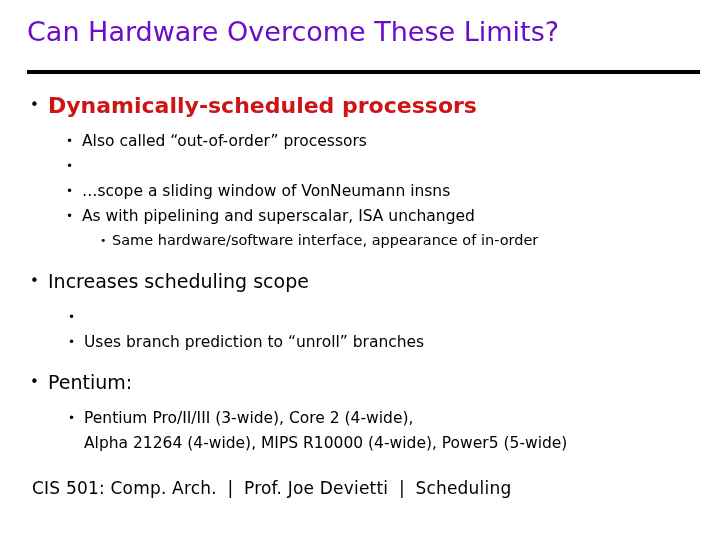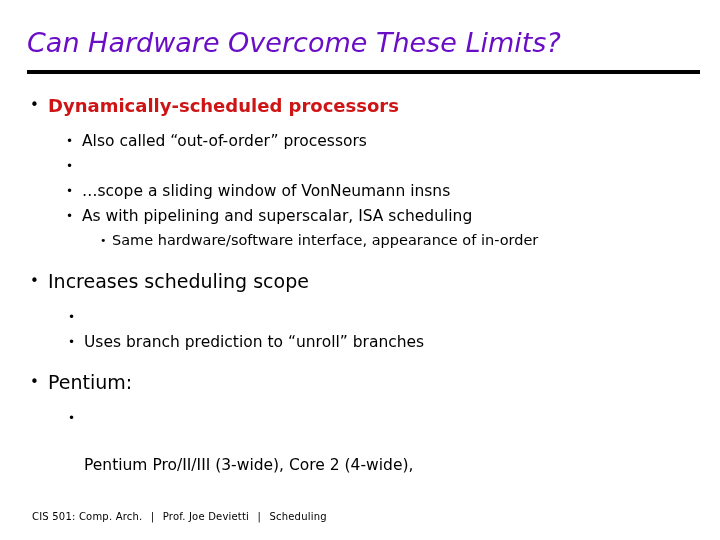--- a/index.html
+++ b/index.html
@@ -19,23 +19,22 @@
     position: relative;
     width: 720px;
     height: 540px;
     background: #ffffff;
   }
 
   
   .title-block {
     position: absolute;
     left: 27px;
-    top: 27px;
+    top: 16px;
     width: 673px;
-    font-style: italic;
   }
   .slide-title {
     font-size: 27px;
     line-height: 32px;
     color: #6A0DC6;
     font-weight: 400;
     letter-spacing: 0px;
     white-space: nowrap;
   }
   .title-rule {
@@ -75,21 +74,21 @@
     font-size: 19px;
     line-height: 27px;
     padding-left: 30px;
     margin-bottom: 2px;
   }
   .lvl1 .bullet { width: 18px; font-size: 15px; }
 
   .lvl1.red .text {
     color: #CE1414;
     font-weight: bold;
-    font-size: 18px;
+    font-size: 22px;
   }
   .lvl1.red .bullet { color: #000000; }
 
   
   .lvl2 {
     font-size: 15.5px;
     line-height: 25px;
     padding-left: 66px;
   }
   .lvl2 .bullet { width: 16px; font-size: 12px; }
@@ -107,28 +106,28 @@
     font-size: 14.5px;
     line-height: 23px;
     padding-left: 100px;
   }
   .lvl3 .bullet { width: 12px; font-size: 11px; }
 
   .gap-sm { height: 8px; }
   .gap-md { height: 14px; }
   .gap-lg { height: 16px; }
 
-  .wrap-indent { display: block; margin-top: 47px; }
+  .wrap-indent { display: block; }
 
   
   .footer {
     position: absolute;
     left: 32px;
-    top: 509px;
-    font-size: 10px;
+    top: 480px;
+    font-size: 17px;
     line-height: 16px;
     color: #000000;
     letter-spacing: 0.2px;
     white-space: nowrap;
   }
   .footer .sep { padding: 0 5px; }
   .page-number {
     position: absolute;
     left: 640px;
     top: 509px;
@@ -166,21 +165,21 @@
       <span class="bullet">•</span>
     </div>
 
     <div class="line lvl2">
       <span class="bullet">•</span>
       <span class="text">…scope a sliding window of Von​Neumann insns</span>
     </div>
 
     <div class="line lvl2">
       <span class="bullet">•</span>
-      <span class="text">As with pipelining and superscalar, ISA scheduling</span>
+      <span class="text">As with pipelining and superscalar, ISA unchanged</span>
     </div>
 
     <div class="line lvl3">
       <span class="bullet">•</span>
       <span class="text">Same hardware/software interface, appearance of in-order</span>
     </div>
 
     <div class="gap-lg"></div>
 
     <div class="line lvl1">
@@ -205,20 +204,21 @@
       <span class="bullet">•</span>
       <span class="text">Pentium:</span>
     </div>
 
     <div class="gap-sm"></div>
 
     <div class="line lvl2b">
       <span class="bullet">•</span>
       <span class="text">
         <span class="wrap-indent">Pentium Pro/II/III (3-wide), Core 2 (4-wide),</span>
+        <span class="wrap-indent">Alpha 21264 (4-wide), MIPS R10000 (4-wide), Power5 (5-wide)</span>
       </span>
     </div>
 
   </div>
 
   <div class="footer">
     <span>CIS 501: Comp. Arch.</span>
     <span class="sep">|</span>
     <span>Prof. Joe Devietti</span>
     <span class="sep">|</span>

